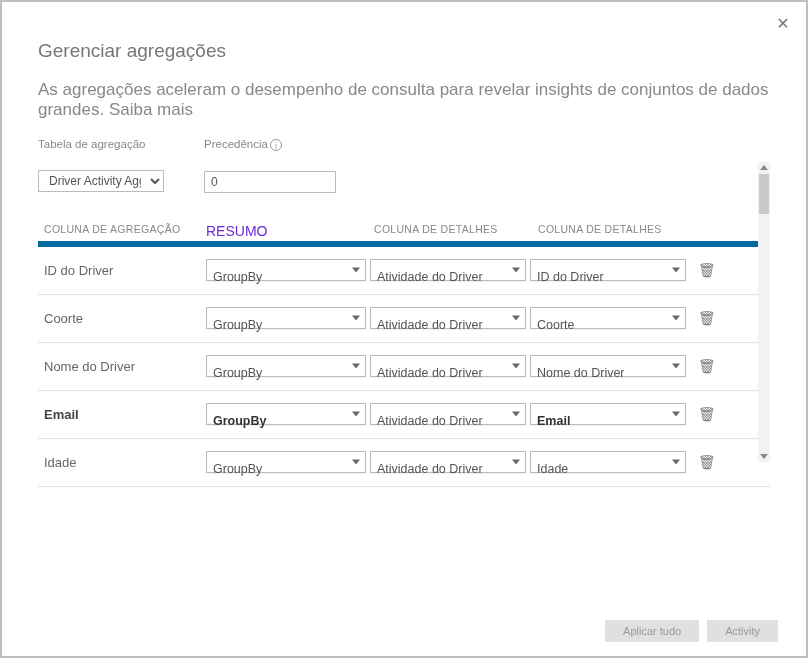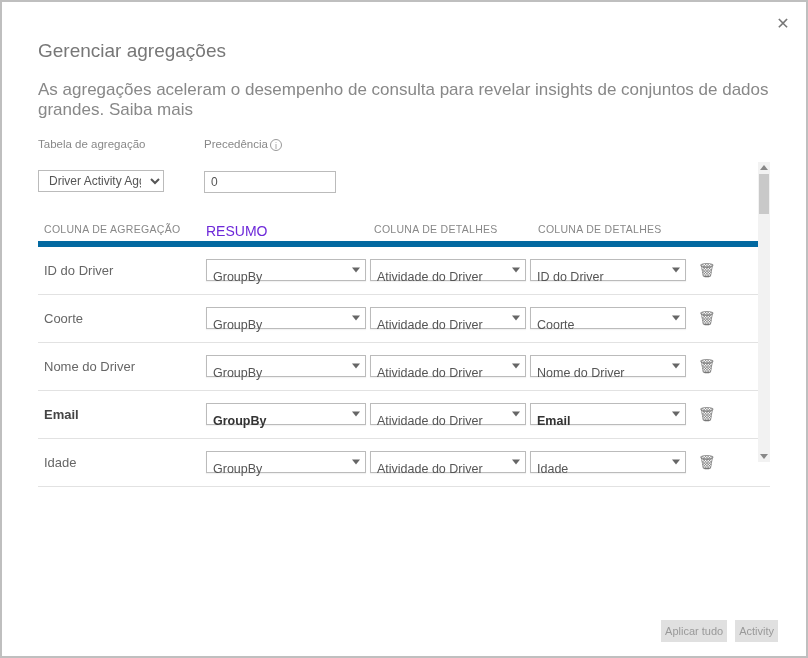--- a/index.html
+++ b/index.html
@@ -174,21 +174,21 @@
     }
     .footer {
       position: absolute;
       bottom: 14px;
       right: 28px;
       display: flex;
       gap: 8px;
     }
     .btn {
       height: 22px;
-      padding: 0 4px;
+      padding: 0 18px;
       font-size: 11px;
       border: none;
       background: #e0e0e0;
       color: #999;
       cursor: pointer;
       text-align: center;
     }
   </style>
 </head>
 <body>

